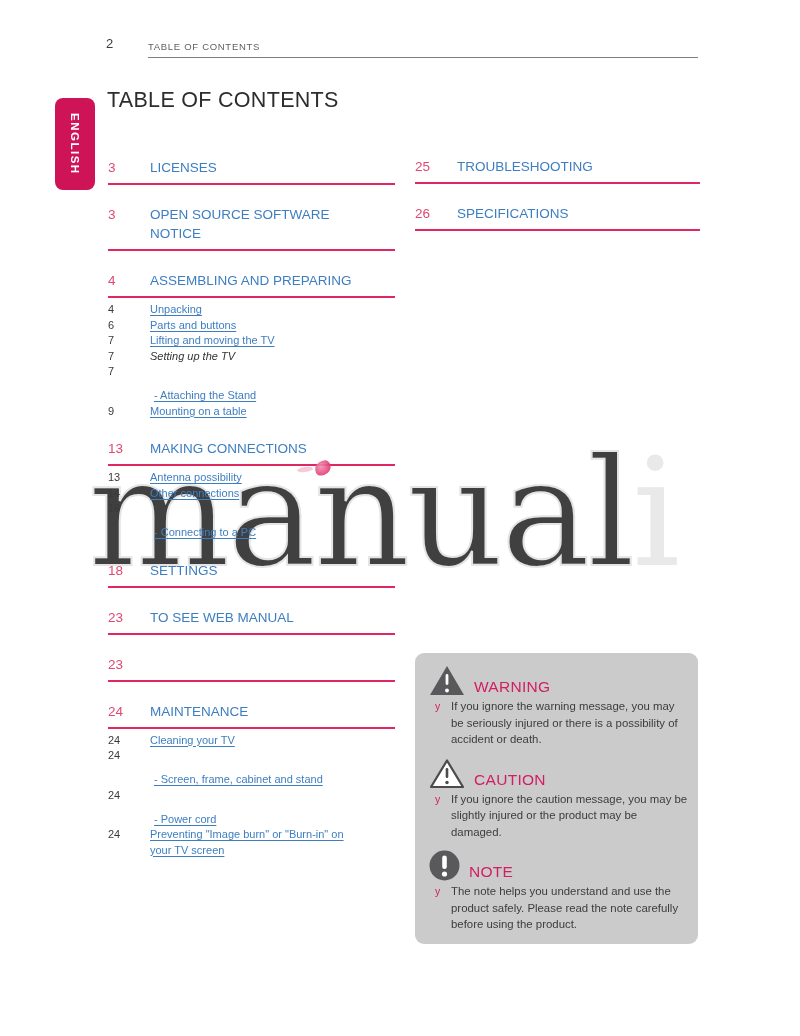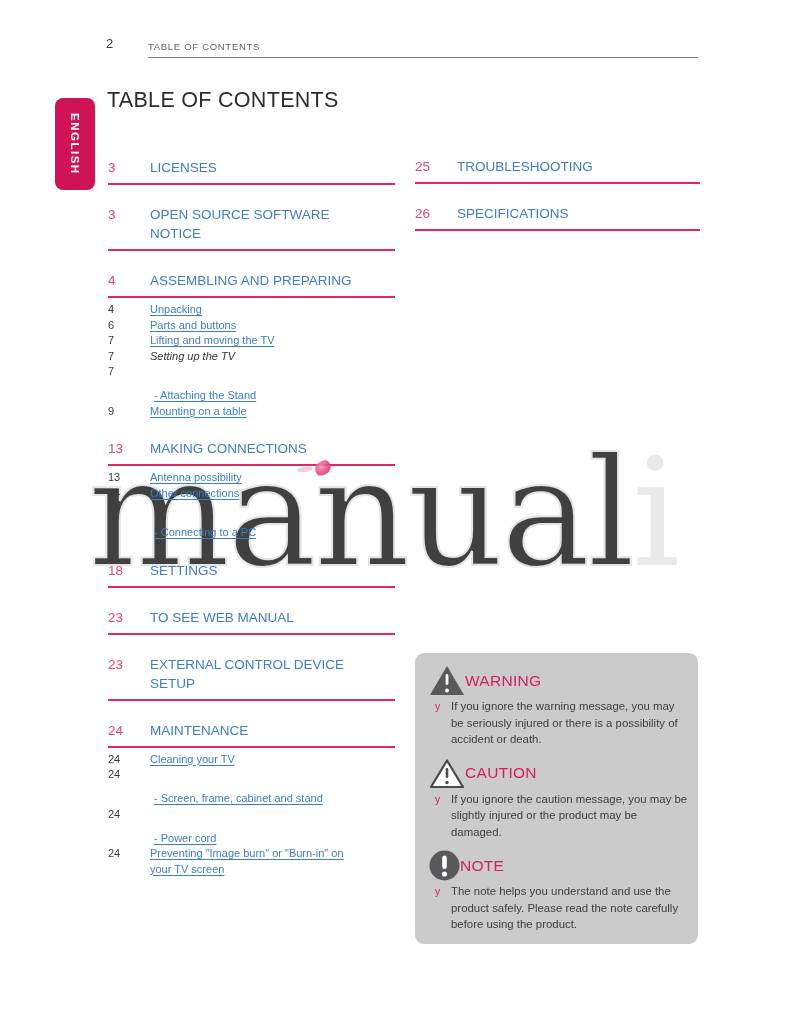--- a/index.html
+++ b/index.html
@@ -43,21 +43,21 @@
   .sub-row{display:flex;font-size:11px;line-height:15.5px;}
   .sub-num{flex:0 0 42px;color:#3a3a3a;}
   .sub-label{max-width:215px;}
   .sub-label.style-link,.sub-label.style-link-sub{color:#3d7ec1;text-decoration:underline;
     text-decoration-thickness:1px;text-underline-offset:2px;cursor:pointer;}
   .sub-label.style-link-sub{padding-left:4px;margin-top:24px;}
   .sub-label.style-text{color:#333333;font-style:italic;}
   
   .notice-box{position:absolute;left:415px;top:653px;width:283px;height:291px;background:#cbcbcb;
     border-radius:9px;z-index:1;box-sizing:border-box;padding:2px 10px 0 12px;}
-  .notice-head{display:flex;align-items:center;margin-top:10px;padding-left:2px;}
+  .notice-head{display:flex;align-items:flex-end;gap:9px;margin-top:10px;padding-left:2px;}
   .notice-title{color:#d31d61;font-size:15.5px;letter-spacing:.3px;}
   .notice-body{display:flex;margin-top:2px;padding-left:8px;}
   .bullet{color:#d31d61;font-size:10.5px;flex:0 0 16px;line-height:16.5px;}
   .notice-text{font-size:11.4px;color:#3c3c3c;line-height:16.5px;width:248px;}
 </style>
 </head>
 <body>
 
 <div class="page-num">2</div>
 <div class="header-label">TABLE OF CONTENTS</div>
@@ -184,21 +184,20 @@
       </div>
       <div class="sec-rule"></div>
       <ul class="sub-list">
         
       </ul>
     </section>
 
     <section class="sec">
       <div class="sec-head">
         <span class="sec-num">23</span>
-        <span class="sec-title">EXTERNAL CONTROL DEVICE SETUP</span>
       </div>
       <div class="sec-rule"></div>
       <ul class="sub-list">
         
       </ul>
     </section>
 
     <section class="sec">
       <div class="sec-head">
         <span class="sec-num">24</span>

